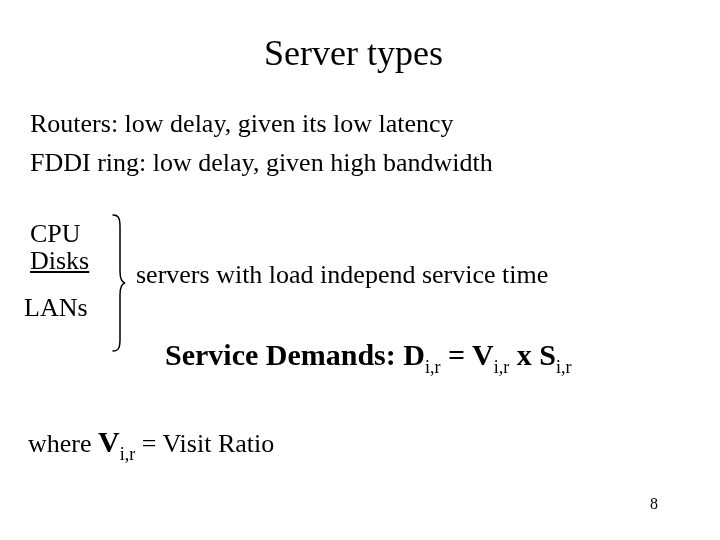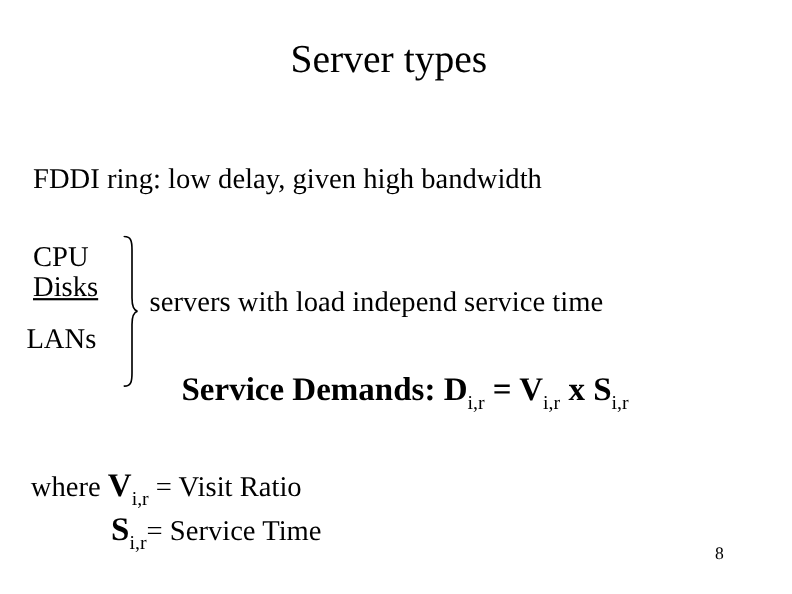--- a/index.html
+++ b/index.html
@@ -45,20 +45,21 @@
     top: 214px;
   }
 </style>
 </head>
 <body>
 
 <div class="slide">
 
   <div class="line title">Server types</div>
 
+  <div class="line body26" style="left:30px; top:111px;">Routers: low delay, given its low latency</div>
 
   <div class="line body26" style="left:30px; top:150px;">FDDI ring: low delay, given high bandwidth</div>
 
   <div class="line body26" style="left:30px; top:221px;">CPU</div>
 
   <div class="line body26" style="left:30px; top:248px;text-decoration:underline;">Disks</div>
 
   <div class="line body26" style="left:24px; top:295px;">LANs</div>
 
   <svg class="brace-svg" width="18" height="138" viewBox="0 0 18 138" aria-hidden="true">
@@ -75,19 +76,16 @@
     <span>x</span>
     <span>S</span><span class="fsub">i,r</span>
   </div>
 
   <div class="line body26" style="left:28px; top:427px;">
     <span>where</span>
     <span class="sym">V</span><span class="fsub">i,r</span>
     <span>= Visit Ratio</span>
   </div>
 
-  <div class="line body26" style="left:101px; top:467px;">
-    <span class="sym">S</span><span class="fsub">i,r</span><span>= Service Time</span>
-  </div>
 
   <div class="line pagenum" style="left:650px; top:496px;">8</div>
 
 </div>
 
 </body></html>

